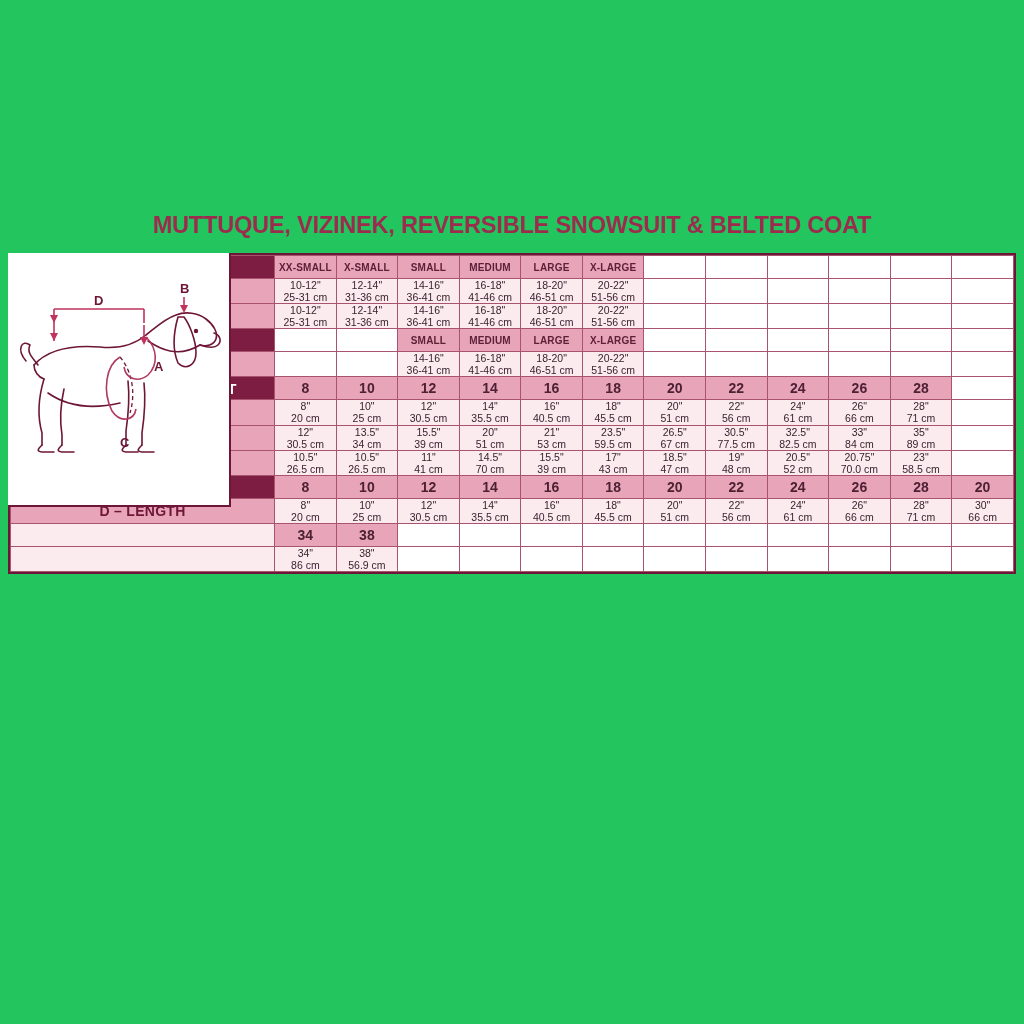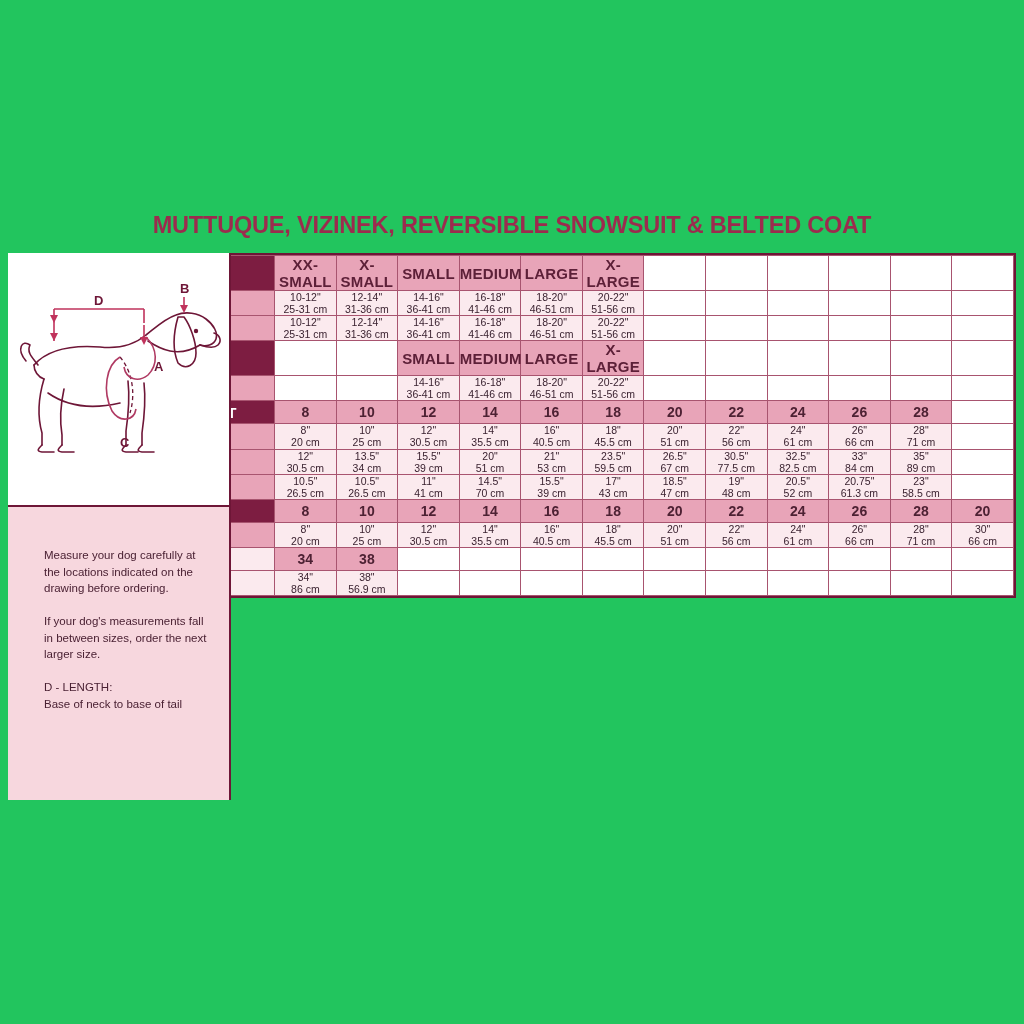--- a/index.html
+++ b/index.html
@@ -72,21 +72,21 @@
     height: 34px;
     line-height: 1.05;
   }
   td.sectionhdr.two {
     font-size: 15px;
   }
   td.hdrcell {
     background: #e8a4b8;
     color: #5d2038;
     font-weight: bold;
-    font-size: 15px;
+    font-size: 10px;
     letter-spacing: 0.2px;
   }
   td.numhdr {
     background: #e8a4b8;
     color: #4d2133;
     font-weight: bold;
     font-size: 14px;
   }
   td.data {
     background: #fbeaee;
@@ -443,21 +443,21 @@
         <td class="data two-line">
               <span>19"</span>
               <span>48 cm</span>
             </td>
         <td class="data two-line">
               <span>20.5"</span>
               <span>52 cm</span>
             </td>
         <td class="data two-line">
               <span>20.75"</span>
-              <span>61.3 cm</span>
+              <span>70.0 cm</span>
             </td>
         <td class="data two-line">
               <span>23"</span>
               <span>58.5 cm</span>
             </td>
         <td class="blank"></td>
       </tr>
 
       <tr>
         <td class="sectionhdr">BELTED COAT</td>
@@ -622,22 +622,16 @@
         <path d="M176 44 L176 58" stroke="#c0335c" stroke-width="1.6"></path>
         <path d="M176 60 L172 52 L180 52 Z" fill="#c0335c" stroke="none"></path>
 
         <text x="86" y="52" font-family="Liberation Sans, sans-serif" font-size="13" font-weight="bold" fill="#6e1637">D</text>
         <text x="172" y="40" font-family="Liberation Sans, sans-serif" font-size="13" font-weight="bold" fill="#6e1637">B</text>
         <text x="146" y="118" font-family="Liberation Sans, sans-serif" font-size="13" font-weight="bold" fill="#6e1637">A</text>
         <text x="112" y="194" font-family="Liberation Sans, sans-serif" font-size="13" font-weight="bold" fill="#6e1637">C</text>
       </svg>
     </div>
 
-    <div id="notebox">
-      <p>Measure your dog carefully at the locations indicated on the drawing before ordering.</p>
-      <p>If your dog's measurements fall in between sizes, order the next larger size.</p>
-      <p style="margin-bottom:0">D - LENGTH:</p>
-      <p class="last">Base of neck to base of tail</p>
-    </div>
 
   </div>
 
 </div>
 
 </body></html>

